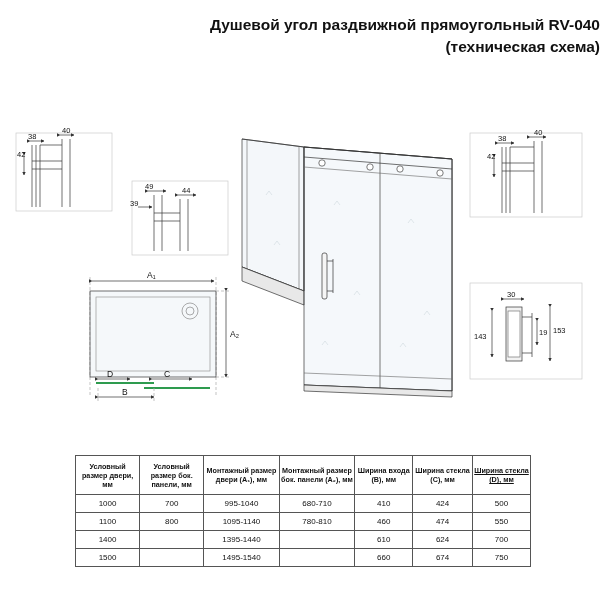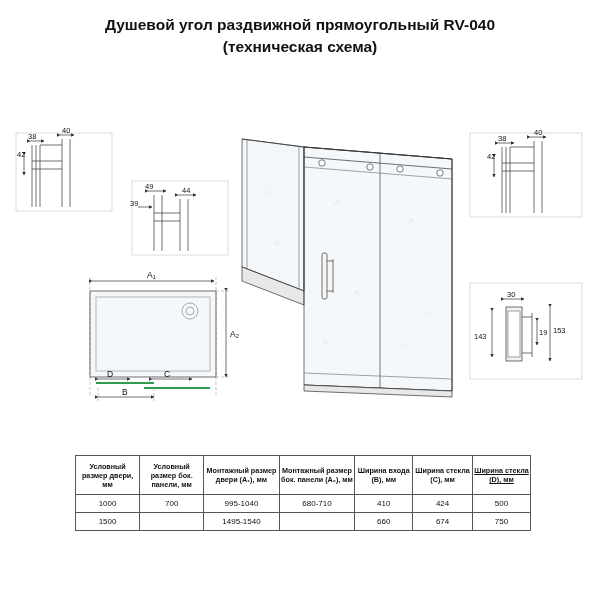--- a/index.html
+++ b/index.html
@@ -7,21 +7,21 @@
     width:600px;height:600px;
     background:#ffffff;
     font-family:"Liberation Sans", sans-serif;
     color:#1a1a1a;
     overflow:hidden;
     position:relative;
   }
   .title{
     position:absolute;
     left:0;top:14px;width:600px;
-    text-align:center;
+    text-align:right;
     font-size:15.5px;
     font-weight:700;
     line-height:22px;
     color:#111;
   }
   .title .sub{display:block;font-weight:700;}
 
   
   .drawing{
     position:absolute;
@@ -257,20 +257,38 @@
       <tr>
         <td>1000</td>
         <td>700</td>
         <td>995-1040</td>
         <td>680-710</td>
         <td>410</td>
         <td>424</td>
         <td>500</td>
       </tr>
       <tr>
+        <td>1100</td>
+        <td>800</td>
+        <td>1095-1140</td>
+        <td>780-810</td>
+        <td>460</td>
+        <td>474</td>
+        <td>550</td>
+      </tr>
+      <tr>
+        <td>1400</td>
+        <td></td>
+        <td>1395-1440</td>
+        <td></td>
+        <td>610</td>
+        <td>624</td>
+        <td>700</td>
+      </tr>
+      <tr>
         <td>1500</td>
         <td></td>
         <td>1495-1540</td>
         <td></td>
         <td>660</td>
         <td>674</td>
         <td>750</td>
       </tr>
     </tbody>
   </table>

